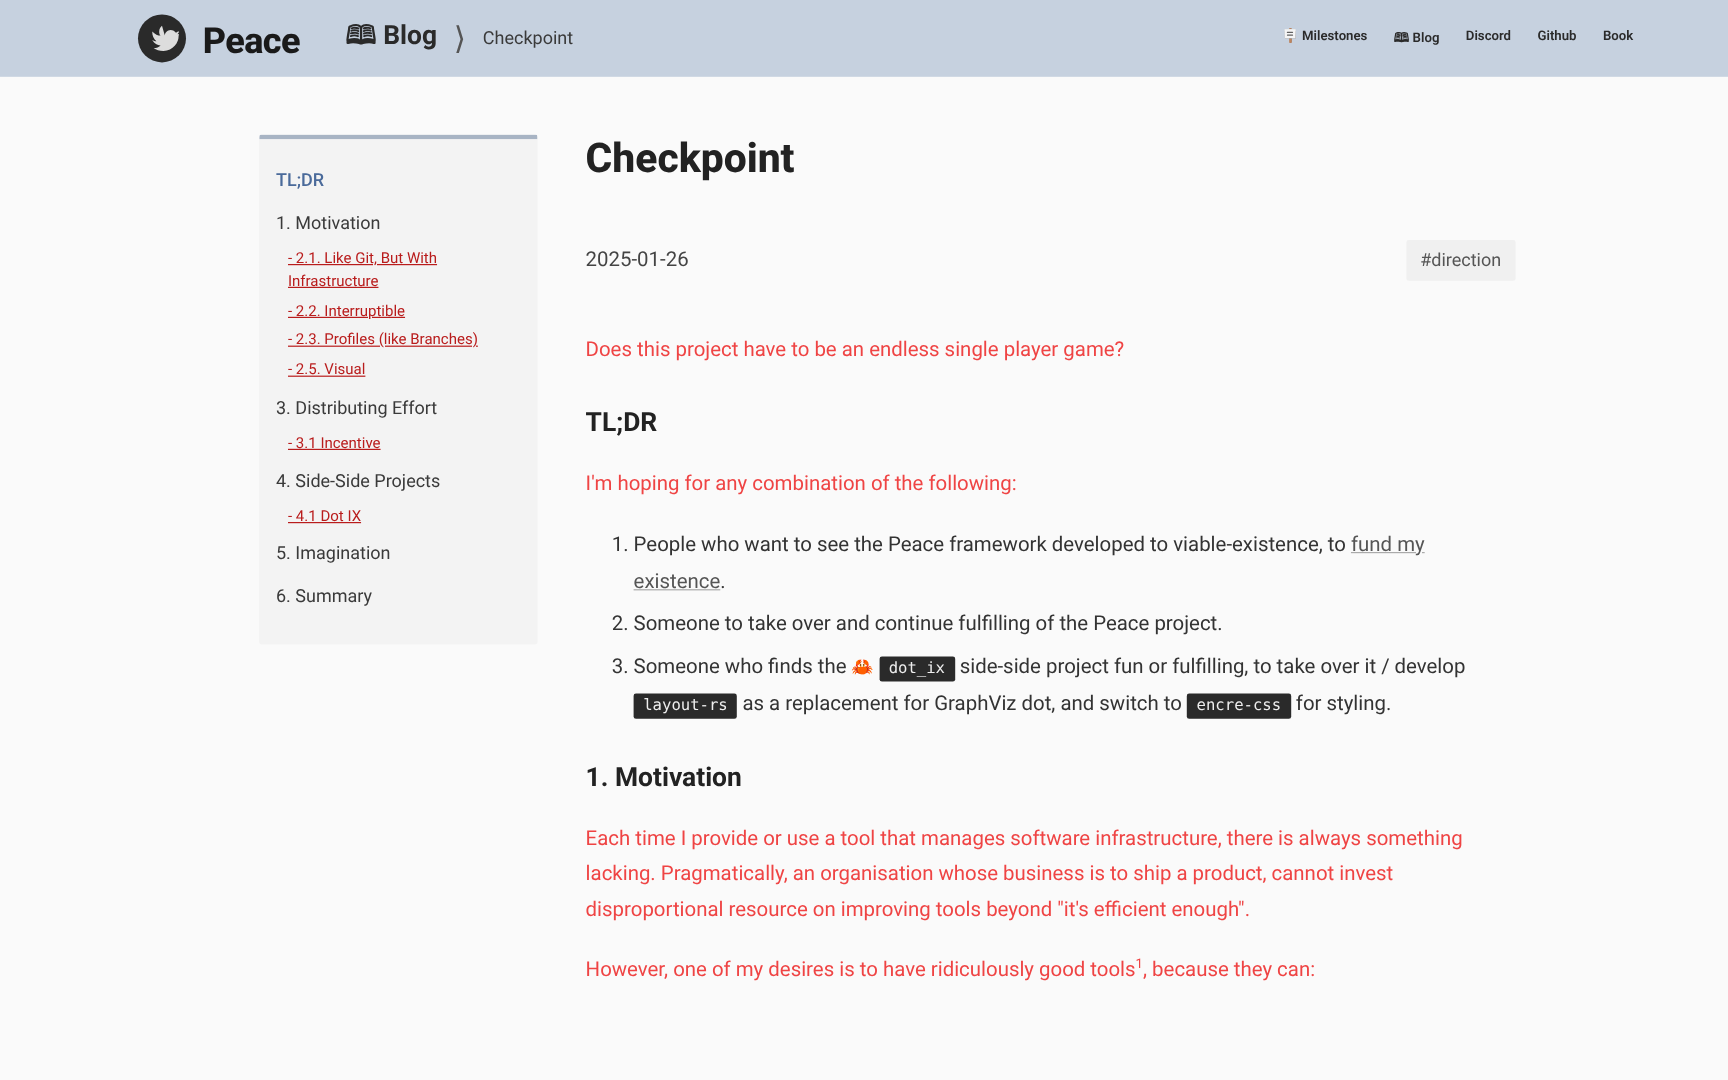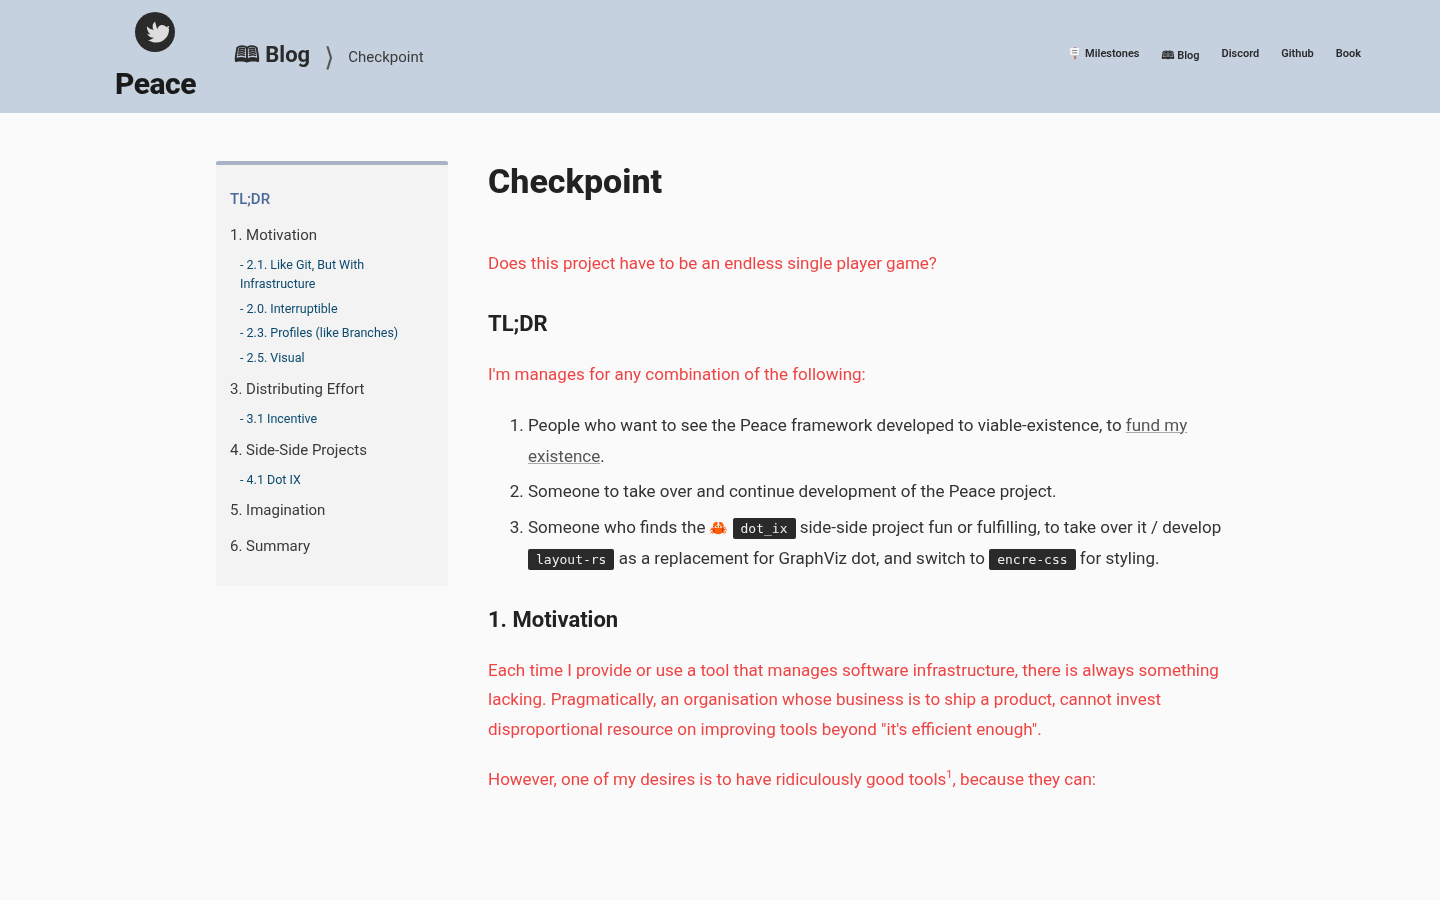--- a/index.html
+++ b/index.html
@@ -16,23 +16,22 @@
 }
 .header-inner {
   width: 100%;
   max-width: 1389px;
   padding: 0 28px 0 115px;
   display: flex;
   align-items: center;
 }
 .logo-group {
   display: flex;
-  align-items: center;
+  align-items: flex-end;
   gap: 14px;
-  flex-direction: column;
 }
 .logo-icon {
   width: 40px;
   height: 40px;
   background: #2a2a2a;
   border-radius: 50%;
   display: flex;
   align-items: center;
   justify-content: center;
 }
@@ -94,24 +93,25 @@
 }
 .toc-item {
   font-size: 15px;
   color: #3a3a3a;
   padding: 9px 0;
   cursor: pointer;
 }
 .toc-item.active { color: #4a6a9a; font-weight: 500; }
 .toc-sub {
   font-size: 12.5px;
-  color: #0c4a6e;
+  color: #b91c1c;
   padding: 3px 0 3px 10px;
   line-height: 1.5;
   cursor: pointer;
+  text-decoration: underline;
 }
 
 .content {
   flex: 1;
   max-width: 775px;
   padding-bottom: 60px;
 }
 h1 {
   font-size: 34px;
   font-weight: 800;
@@ -198,42 +198,46 @@
       <span>Book</span>
     </div>
   </div>
 </div>
 
 <div class="main">
   <nav class="sidebar">
     <div class="toc-item active">TL;DR</div>
     <div class="toc-item">1. Motivation</div>
       <div class="toc-sub">- 2.1. Like Git, But With Infrastructure</div>
-      <div class="toc-sub">- 2.0. Interruptible</div>
+      <div class="toc-sub">- 2.2. Interruptible</div>
       <div class="toc-sub">- 2.3. Profiles (like Branches)</div>
       <div class="toc-sub">- 2.5. Visual</div>
     <div class="toc-item">3. Distributing Effort</div>
       <div class="toc-sub">- 3.1 Incentive</div>
     <div class="toc-item">4. Side-Side Projects</div>
       <div class="toc-sub">- 4.1 Dot IX</div>
     <div class="toc-item">5. Imagination</div>
     <div class="toc-item">6. Summary</div>
   </nav>
 
   <article class="content">
     <h1>Checkpoint</h1>
+    <div class="meta-row">
+      <span class="date">2025-01-26</span>
+      <span class="tag">#direction</span>
+    </div>
     <p class="lead">Does this project have to be an endless single player game?</p>
 
     <h2>TL;DR</h2>
-    <p>I'm manages for any combination of the following:</p>
+    <p>I'm hoping for any combination of the following:</p>
     <ol>
       <li>
         <span>People who want to see the Peace framework developed to viable-existence, to </span><span class="link">fund my existence</span><span>.</span>
       </li>
-      <li>Someone to take over and continue development of the Peace project.</li>
+      <li>Someone to take over and continue fulfilling of the Peace project.</li>
       <li>
         <span>Someone who finds the </span><span class="crab">🦀</span> <span class="code-pill">dot_ix</span><span> side-side project fun or fulfilling, to take over it / develop </span><span class="code-pill">layout-rs</span><span> as a replacement for GraphViz dot, and switch to </span><span class="code-pill">encre-css</span><span> for styling.</span>
       </li>
     </ol>
 
     <h2>1. Motivation</h2>
     <p>Each time I provide or use a tool that manages software infrastructure, there is always something lacking. Pragmatically, an organisation whose business is to ship a product, cannot invest disproportional resource on improving tools beyond "it's efficient enough".</p>
     <p>
       <span>However, one of my desires is to have ridiculously good tools</span><sup>1</sup><span>, because they can:</span>
     </p>

